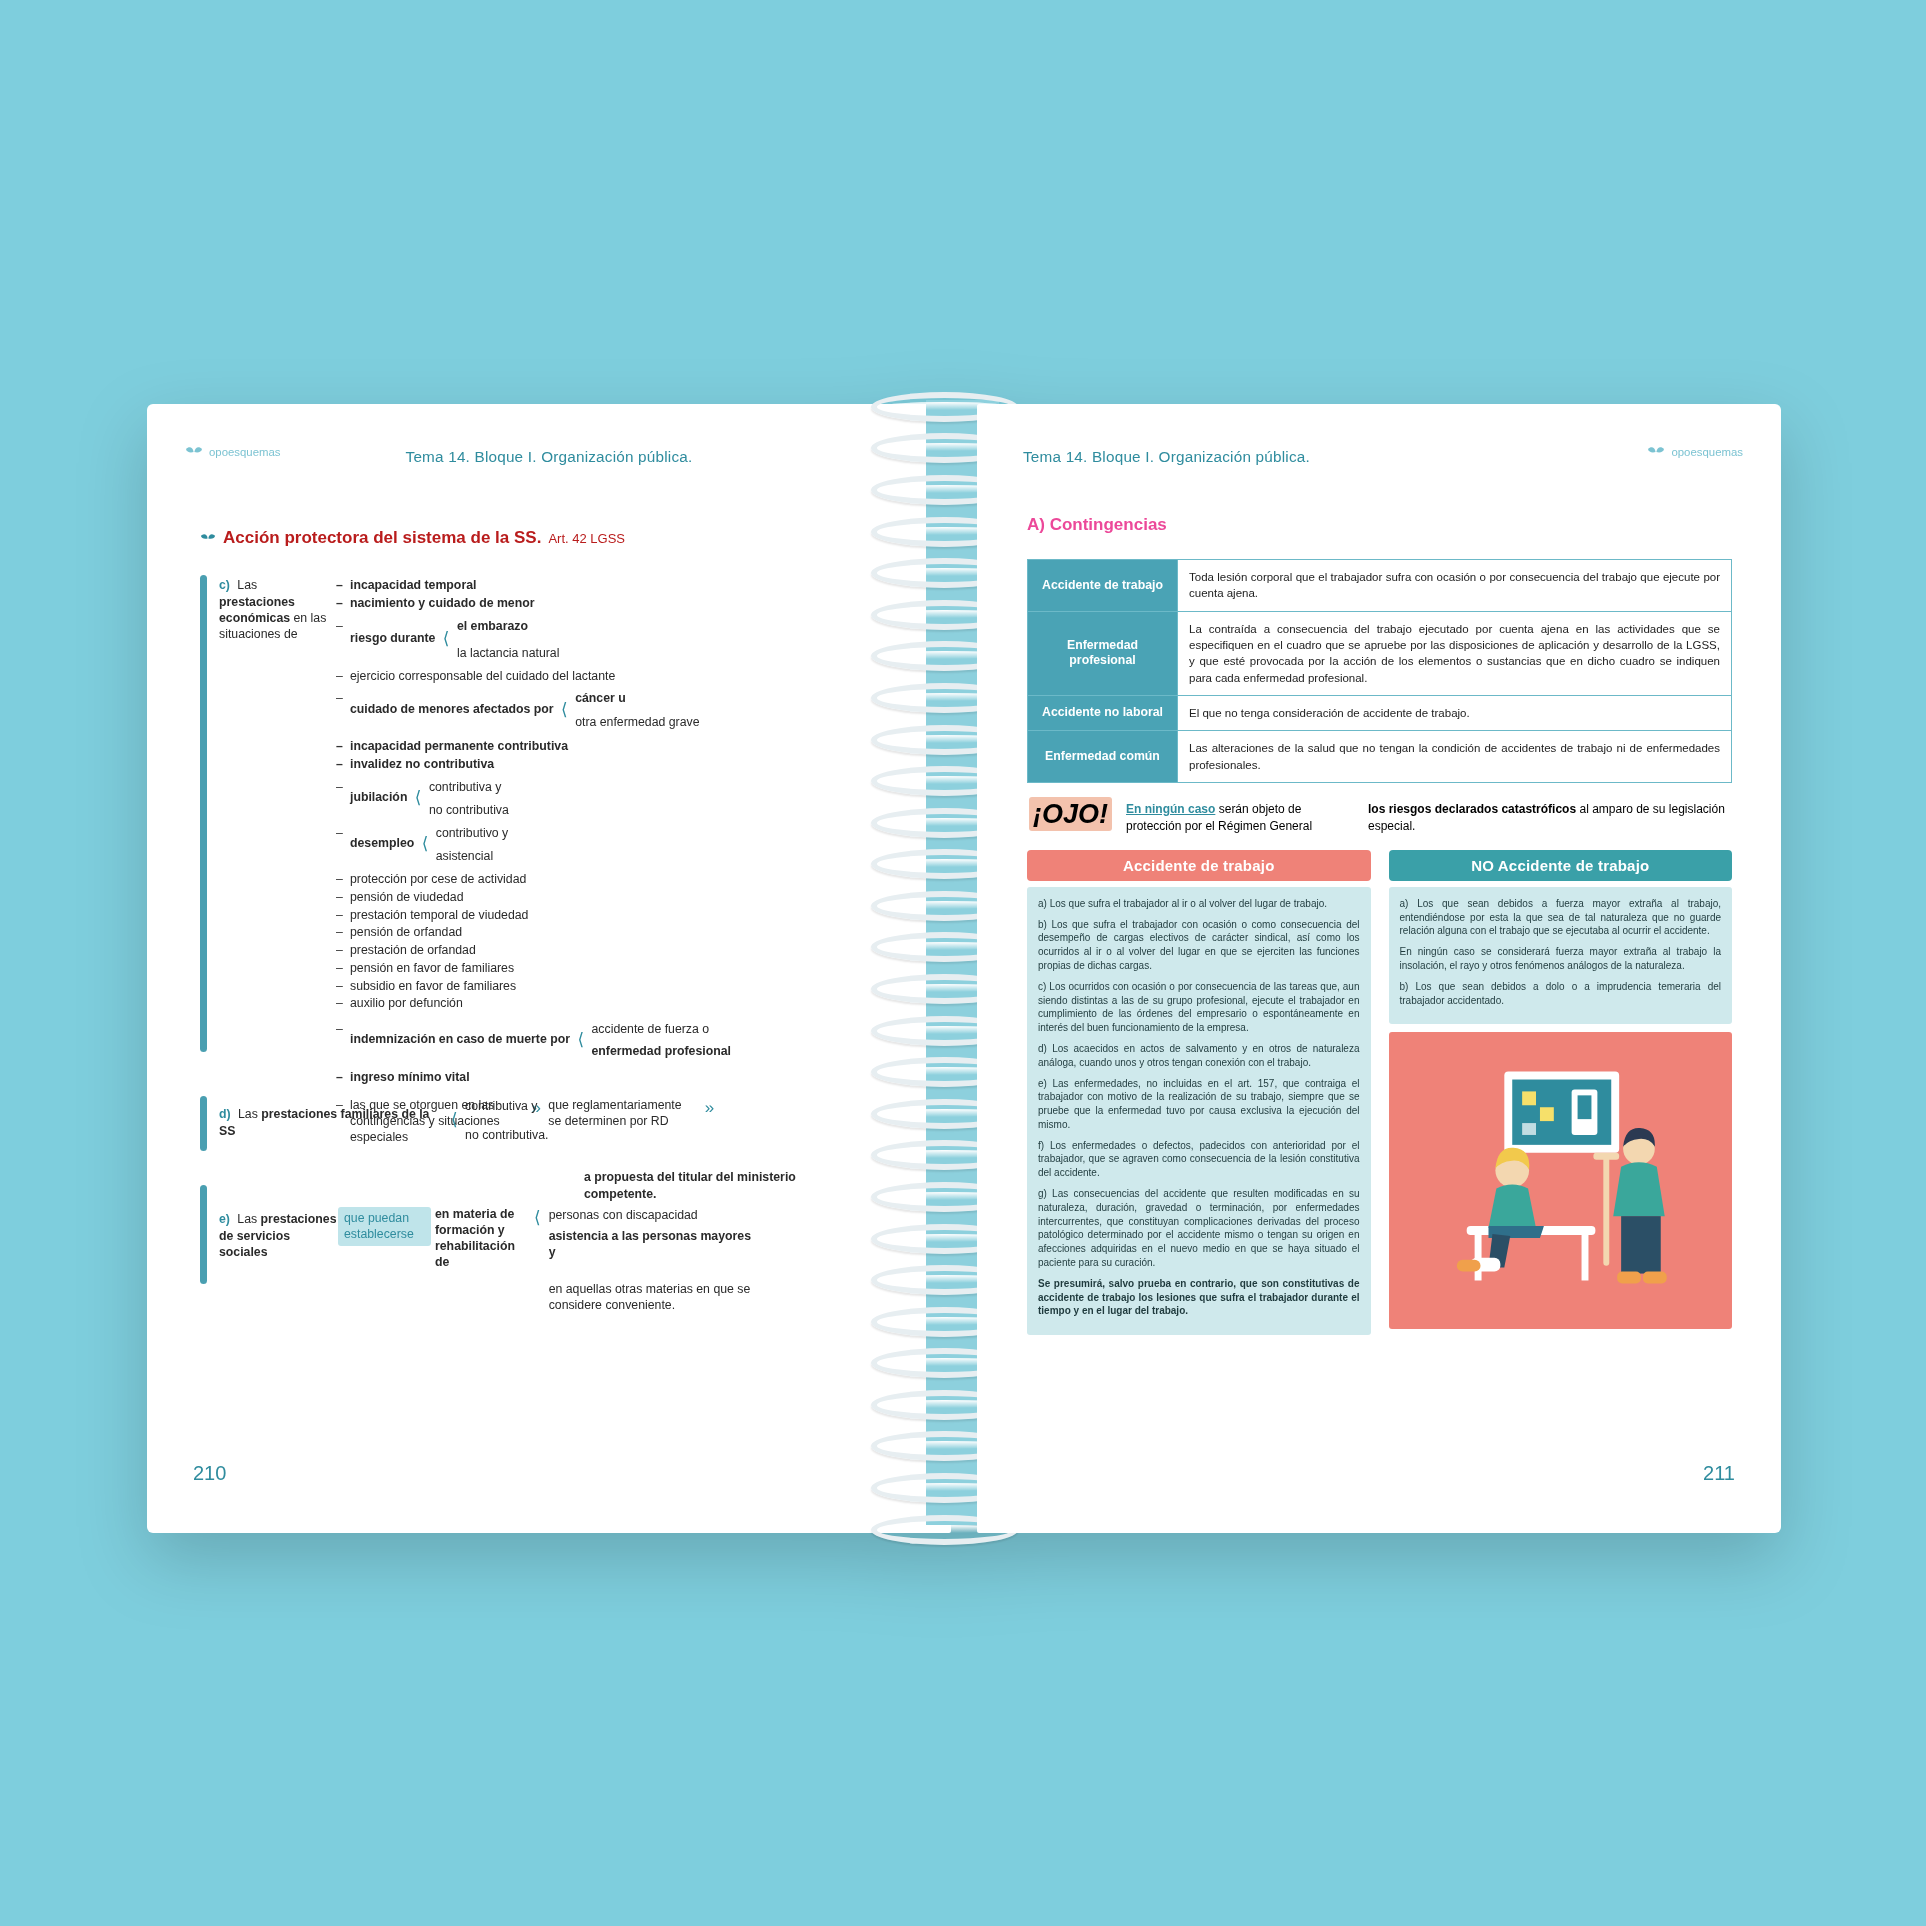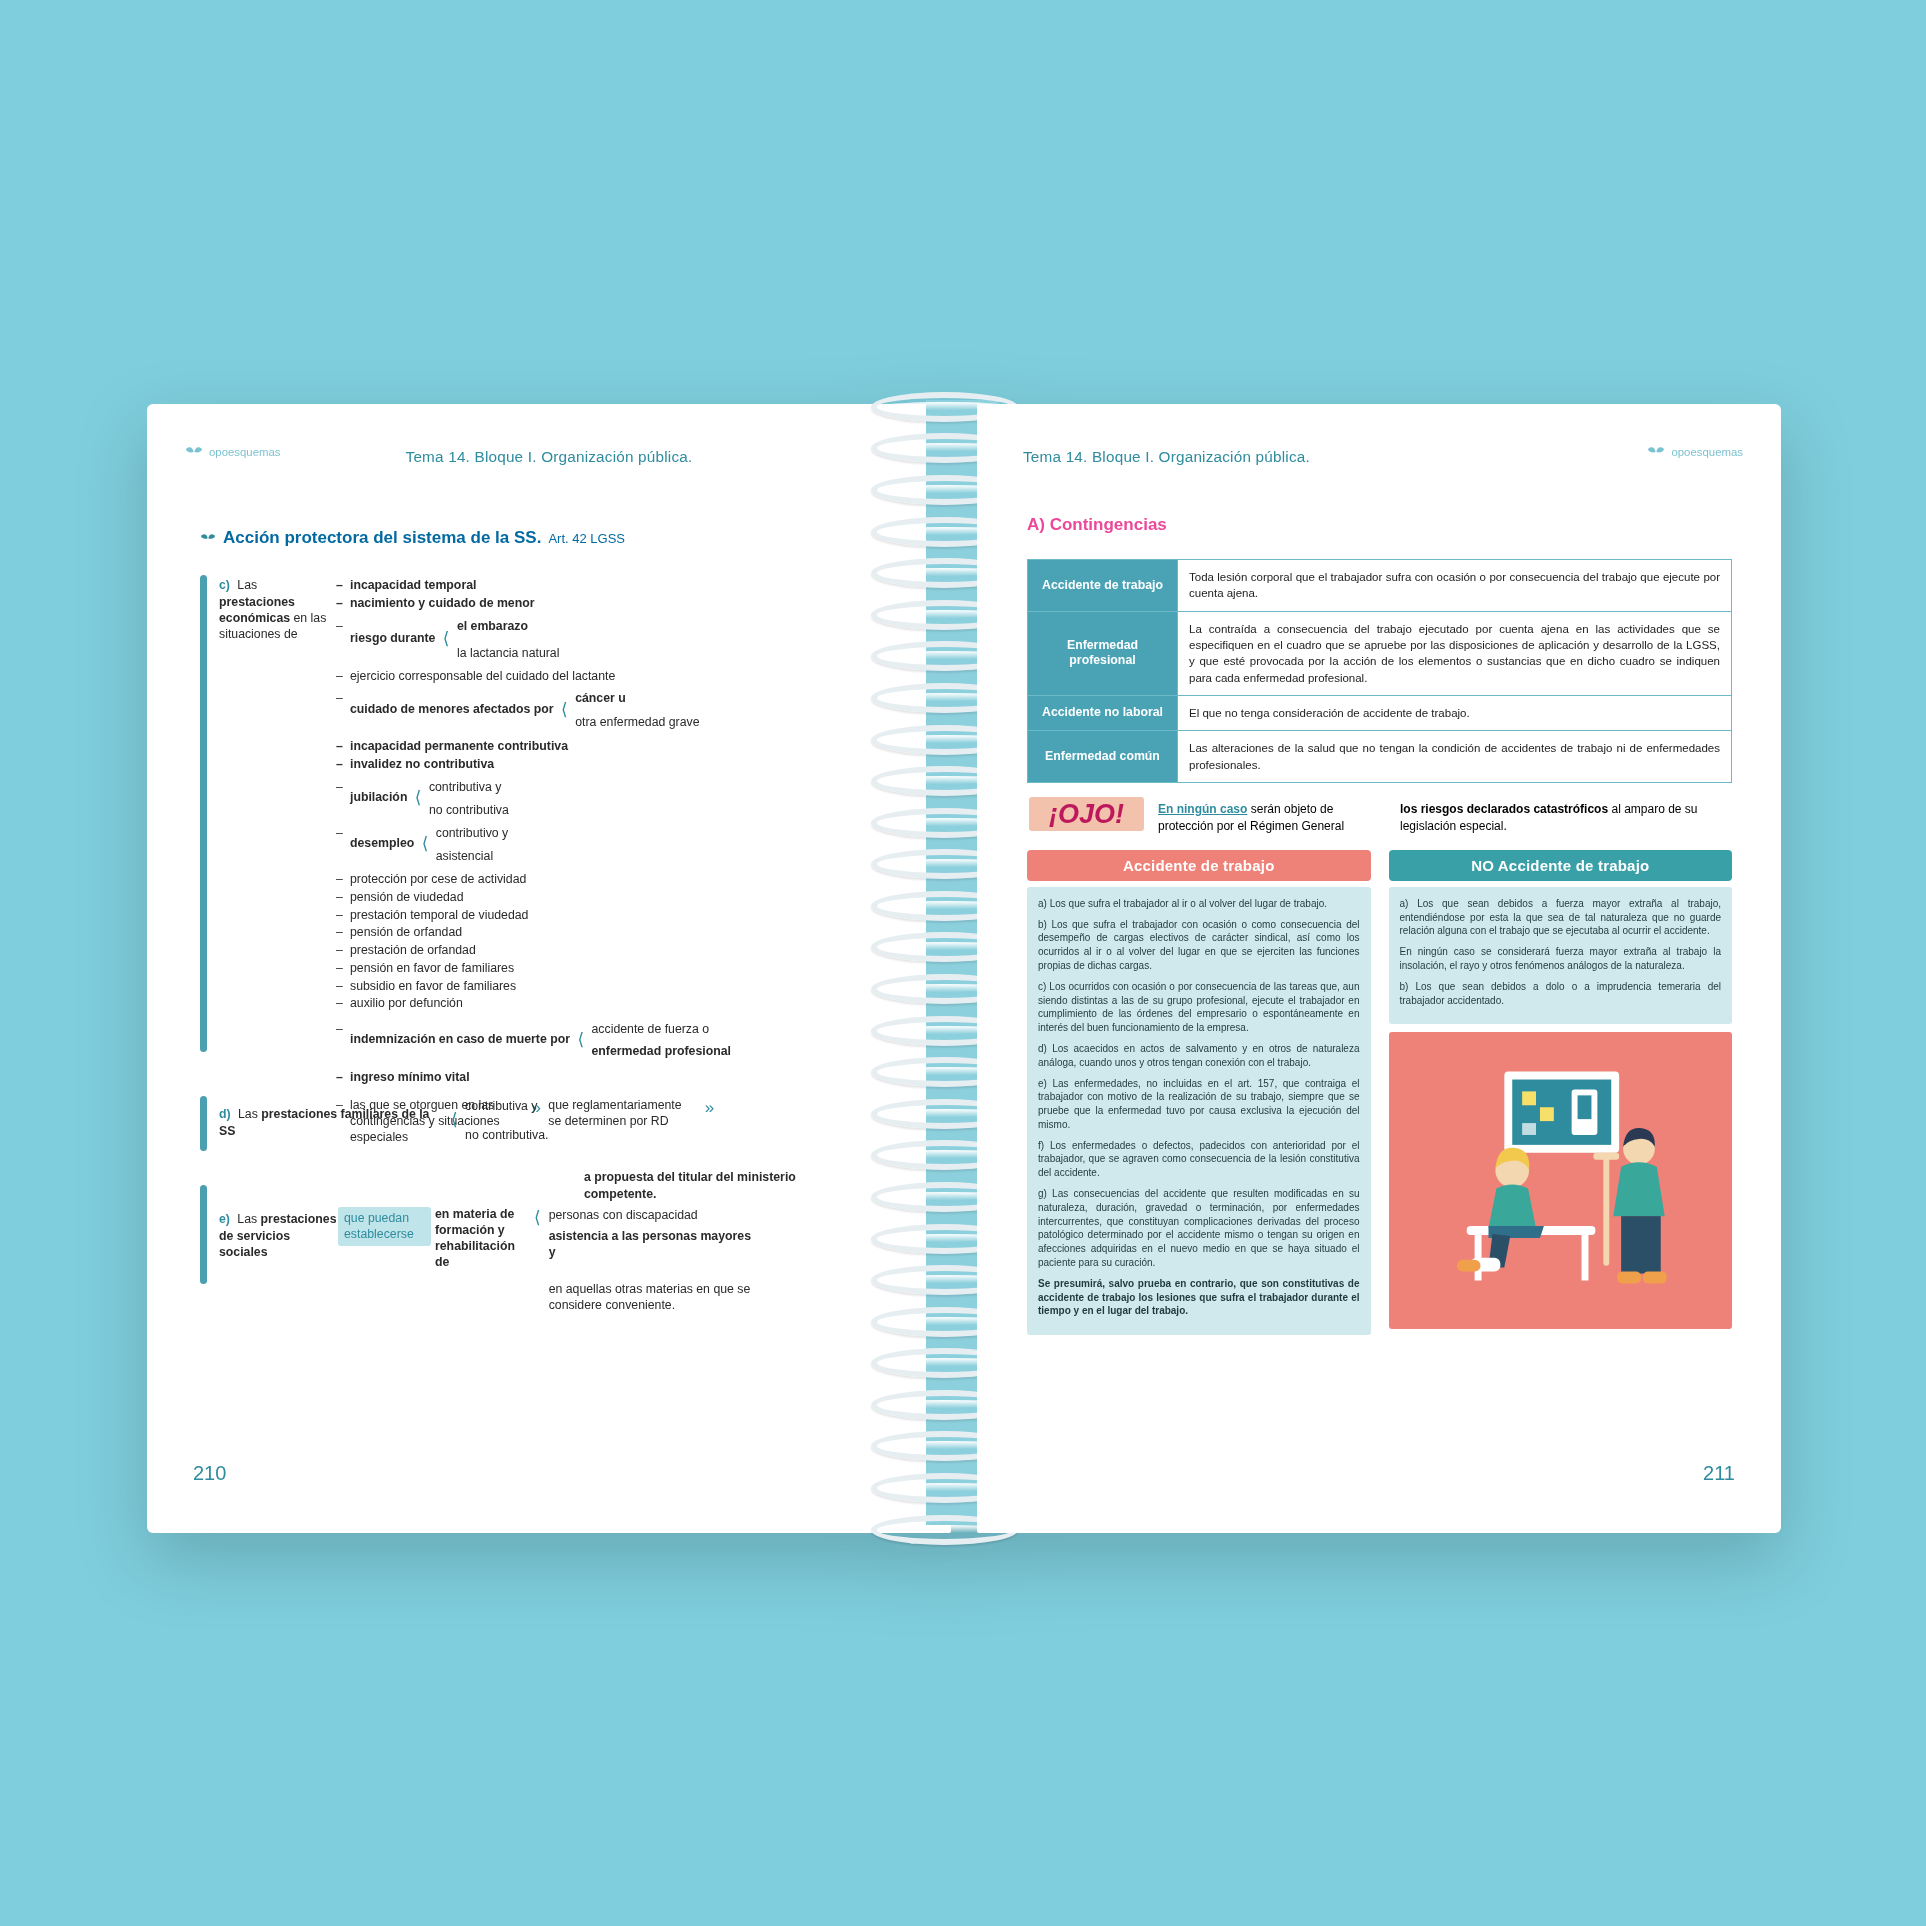--- a/index.html
+++ b/index.html
@@ -67,21 +67,21 @@
   #folio-left{left:46px;}
   #folio-right{right:46px;}
 
   
   #schema{
     position:absolute;left:53px;top:123px;width:693px;
     font-size:12.3px;color:#2a2a2a;line-height:1.32;
   }
   .sec-title{
     display:flex;align-items:center;gap:7px;
-    font-size:17px;color:#0369a1;font-weight:bold;margin-bottom:26px;
+    font-size:17px;color:#b91c1c;font-weight:bold;margin-bottom:26px;
   }
   .sec-title .small{font-size:13px;font-weight:normal;}
   .leaf{width:16px;height:11px;display:inline-block;}
   .b{font-weight:bold;}
 
   .block{position:relative;display:flex;margin-bottom:4px;}
   .bracket{
     width:7px;background:#4a9fb1;border-radius:4px;margin-right:12px;flex:none;
   }
   .label{width:117px;flex:none;padding-top:2px;}
@@ -107,21 +107,21 @@
     width:127px;background:#4aa3b5;color:#fff;text-align:center;font-size:12.3px;
     font-weight:600;line-height:1.25;
   }
   td.v{line-height:1.42;text-align:justify;}
 
   .ojo-row{display:flex;align-items:flex-start;gap:14px;margin:18px 0 14px 2px;}
   .ojo{
     font-size:27px;font-weight:bold;color:#2f8c9e;font-style:italic;
     position:relative;line-height:1;
   }
-  .ojo .hl{background:#f3c2ad;padding:2px 20px;border-radius:3px;color:#be185d;}
+  .ojo .hl{background:#f3c2ad;padding:2px 4px;border-radius:3px;color:#000000;}
   .ojo-txt{font-size:12px;line-height:1.45;}
   .u-teal{color:#2f8c9e;font-weight:bold;text-decoration:underline;}
 
   .two-col{display:flex;gap:18px;}
   .colbox{flex:1;}
   .colhead{
     text-align:center;color:#fff;font-size:15px;padding:7px 0;border-radius:4px;
     font-weight:bold;letter-spacing:0.2px;
   }
   #head-acc{background:#ef8278;}

